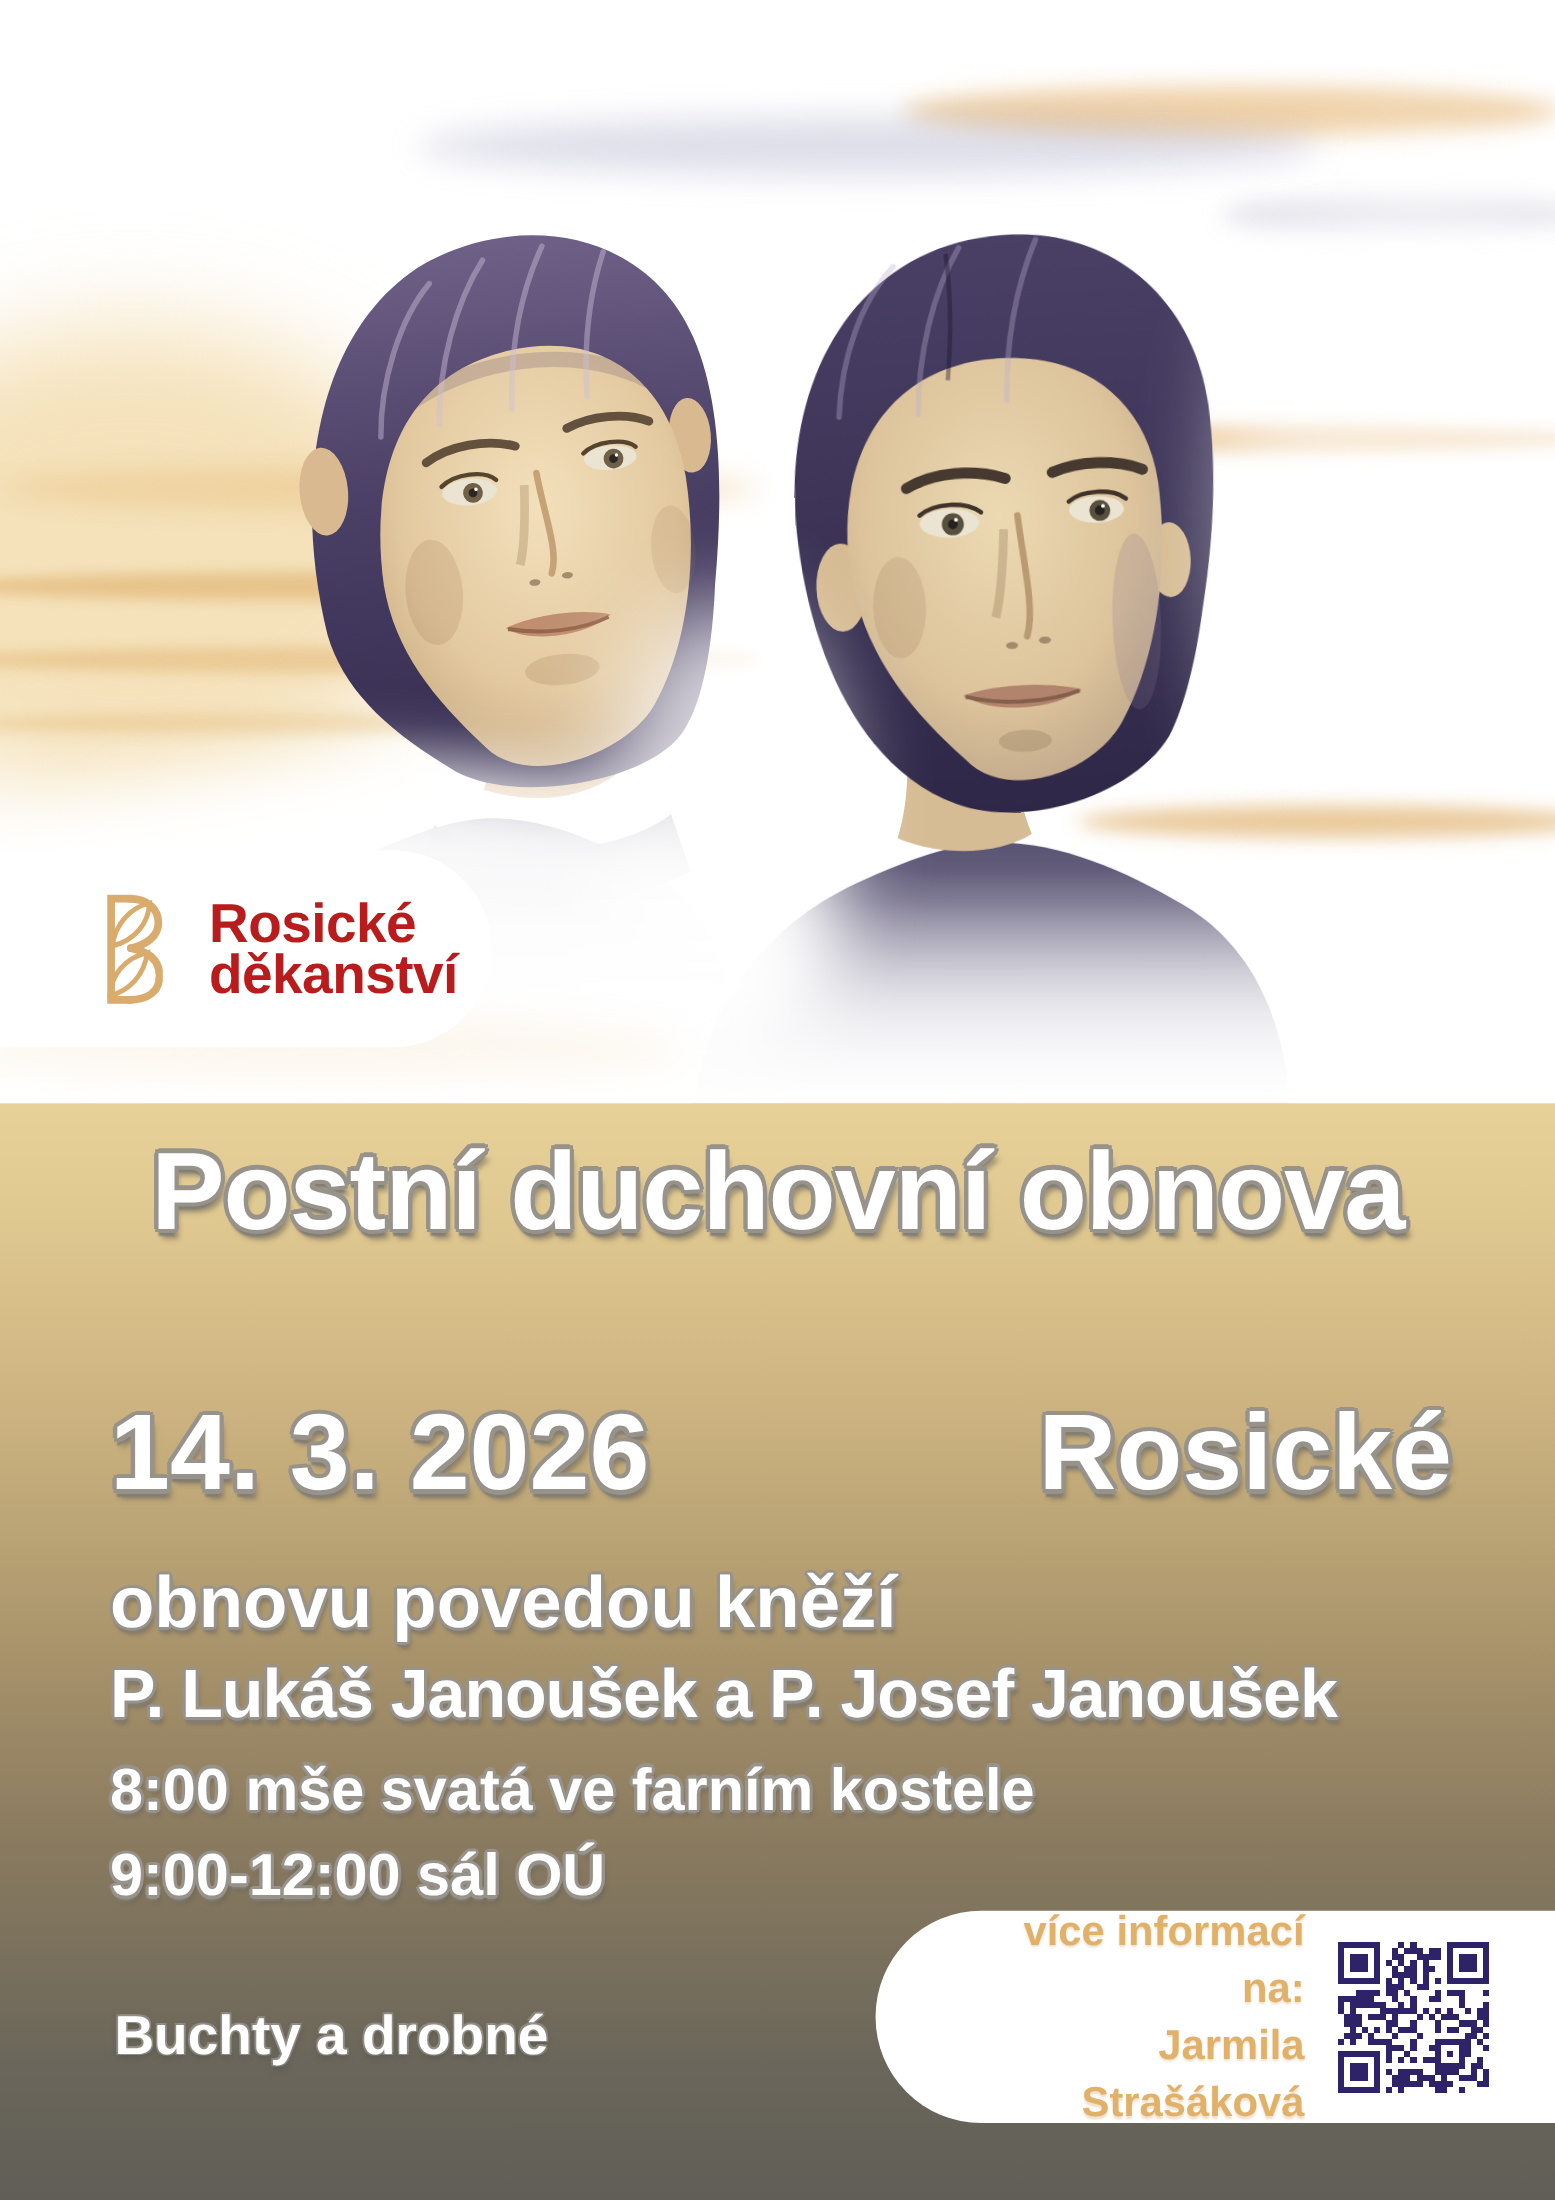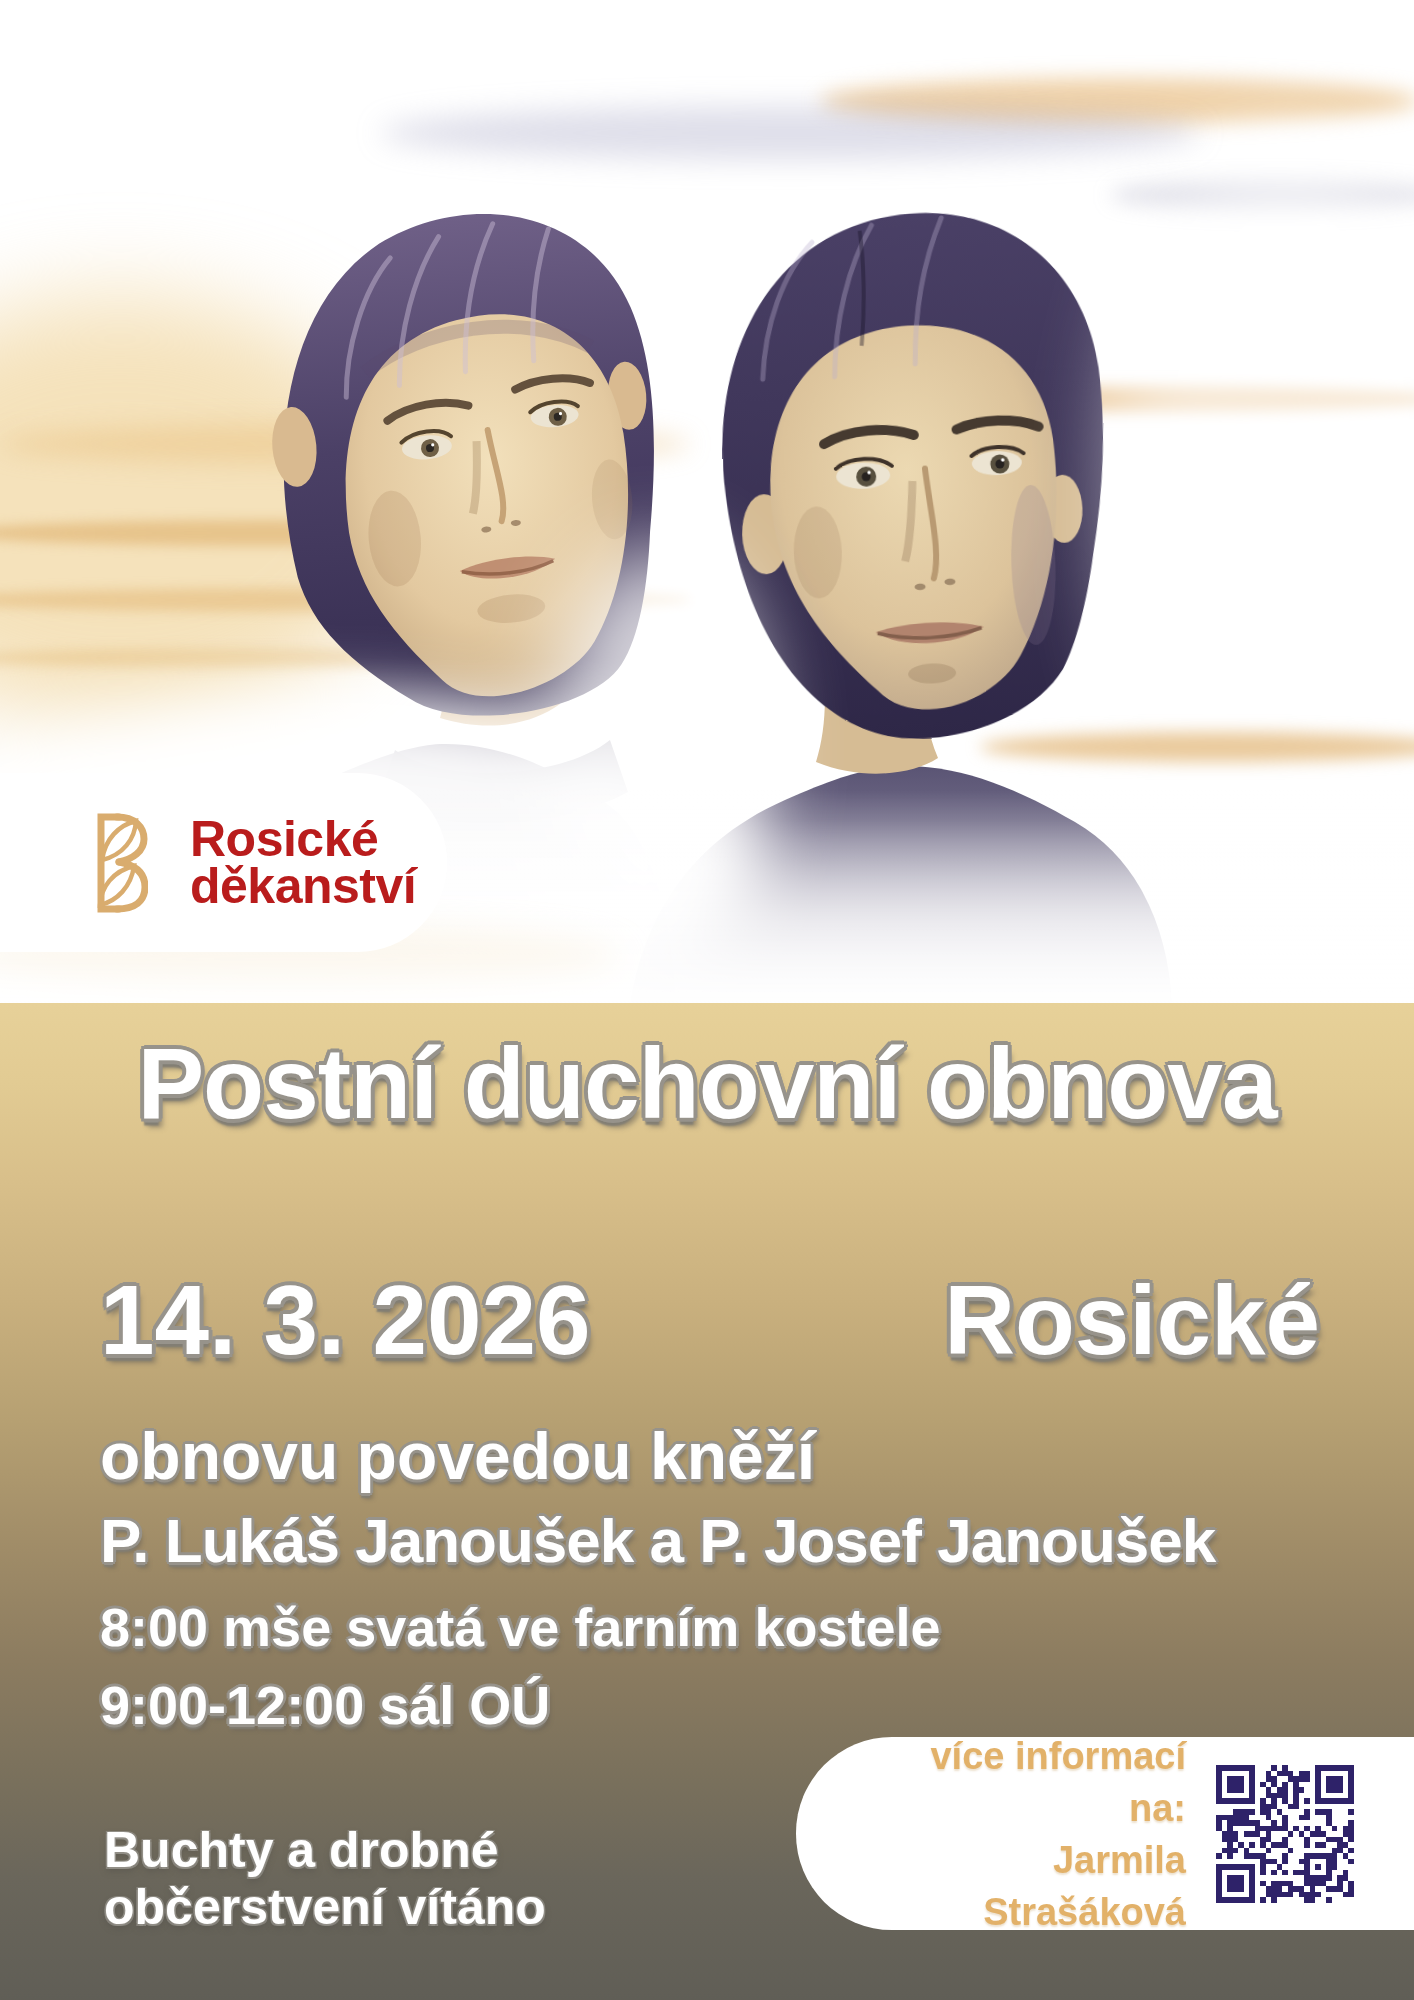--- a/index.html
+++ b/index.html
@@ -271,21 +271,20 @@
     <div class="date-row">
       <span class="outlined">14. 3. 2026</span>
       <span class="outlined">Rosické</span>
     </div>
     <div class="lead outlined-sm">obnovu povedou kněží</div>
     <div class="priests outlined-sm">P. Lukáš Janoušek a P. Josef Janoušek</div>
     <div class="sched1 outlined-sm">8:00 mše svatá ve farním kostele</div>
     <div class="sched2 outlined-sm">9:00-12:00 sál OÚ</div>
     <div class="note soft-sm">
       <div>Buchty a drobné</div>
-      <div>občerstvení vítáno</div>
     </div>
 
     <div class="info-box">
       <div class="info-text">
         <div>více informací na:</div>
         <div>Jarmila Strašáková</div>
       </div>
       <div class="qr-wrap">
         <svg id="qr" viewBox="0 0 25 25" shape-rendering="crispEdges">
             <path d="M0 0h1v1h-1zM1 0h1v1h-1zM2 0h1v1h-1zM3 0h1v1h-1zM4 0h1v1h-1zM5 0h1v1h-1zM6 0h1v1h-1zM10 0h1v1h-1zM12 0h1v1h-1zM18 0h1v1h-1zM19 0h1v1h-1zM20 0h1v1h-1zM21 0h1v1h-1zM22 0h1v1h-1zM23 0h1v1h-1zM24 0h1v1h-1zM0 1h1v1h-1zM6 1h1v1h-1zM9 1h1v1h-1zM11 1h1v1h-1zM12 1h1v1h-1zM13 1h1v1h-1zM15 1h1v1h-1zM16 1h1v1h-1zM18 1h1v1h-1zM24 1h1v1h-1zM0 2h1v1h-1zM2 2h1v1h-1zM3 2h1v1h-1zM4 2h1v1h-1zM6 2h1v1h-1zM9 2h1v1h-1zM10 2h1v1h-1zM13 2h1v1h-1zM14 2h1v1h-1zM15 2h1v1h-1zM16 2h1v1h-1zM18 2h1v1h-1zM20 2h1v1h-1zM21 2h1v1h-1zM22 2h1v1h-1zM24 2h1v1h-1zM0 3h1v1h-1zM2 3h1v1h-1zM3 3h1v1h-1zM4 3h1v1h-1zM6 3h1v1h-1zM8 3h1v1h-1zM10 3h1v1h-1zM12 3h1v1h-1zM14 3h1v1h-1zM18 3h1v1h-1zM20 3h1v1h-1zM21 3h1v1h-1zM22 3h1v1h-1zM24 3h1v1h-1zM0 4h1v1h-1zM2 4h1v1h-1zM3 4h1v1h-1zM4 4h1v1h-1zM6 4h1v1h-1zM9 4h1v1h-1zM11 4h1v1h-1zM12 4h1v1h-1zM14 4h1v1h-1zM15 4h1v1h-1zM18 4h1v1h-1zM20 4h1v1h-1zM21 4h1v1h-1zM22 4h1v1h-1zM24 4h1v1h-1zM0 5h1v1h-1zM6 5h1v1h-1zM9 5h1v1h-1zM10 5h1v1h-1zM11 5h1v1h-1zM12 5h1v1h-1zM14 5h1v1h-1zM18 5h1v1h-1zM24 5h1v1h-1zM0 6h1v1h-1zM1 6h1v1h-1zM2 6h1v1h-1zM3 6h1v1h-1zM4 6h1v1h-1zM5 6h1v1h-1zM6 6h1v1h-1zM8 6h1v1h-1zM10 6h1v1h-1zM12 6h1v1h-1zM14 6h1v1h-1zM16 6h1v1h-1zM18 6h1v1h-1zM19 6h1v1h-1zM20 6h1v1h-1zM21 6h1v1h-1zM22 6h1v1h-1zM23 6h1v1h-1zM24 6h1v1h-1zM8 7h1v1h-1zM9 7h1v1h-1zM10 7h1v1h-1zM13 7h1v1h-1zM14 7h1v1h-1zM3 8h1v1h-1zM4 8h1v1h-1zM5 8h1v1h-1zM6 8h1v1h-1zM8 8h1v1h-1zM9 8h1v1h-1zM11 8h1v1h-1zM16 8h1v1h-1zM18 8h1v1h-1zM19 8h1v1h-1zM20 8h1v1h-1zM24 8h1v1h-1zM0 9h1v1h-1zM1 9h1v1h-1zM2 9h1v1h-1zM3 9h1v1h-1zM4 9h1v1h-1zM5 9h1v1h-1zM9 9h1v1h-1zM12 9h1v1h-1zM15 9h1v1h-1zM16 9h1v1h-1zM20 9h1v1h-1zM0 10h1v1h-1zM2 10h1v1h-1zM3 10h1v1h-1zM4 10h1v1h-1zM5 10h1v1h-1zM6 10h1v1h-1zM7 10h1v1h-1zM10 10h1v1h-1zM12 10h1v1h-1zM20 10h1v1h-1zM24 10h1v1h-1zM0 11h1v1h-1zM2 11h1v1h-1zM7 11h1v1h-1zM8 11h1v1h-1zM9 11h1v1h-1zM10 11h1v1h-1zM11 11h1v1h-1zM12 11h1v1h-1zM14 11h1v1h-1zM16 11h1v1h-1zM18 11h1v1h-1zM21 11h1v1h-1zM23 11h1v1h-1zM24 11h1v1h-1zM1 12h1v1h-1zM2 12h1v1h-1zM3 12h1v1h-1zM5 12h1v1h-1zM6 12h1v1h-1zM7 12h1v1h-1zM9 12h1v1h-1zM13 12h1v1h-1zM15 12h1v1h-1zM17 12h1v1h-1zM18 12h1v1h-1zM19 12h1v1h-1zM23 12h1v1h-1zM24 12h1v1h-1zM1 13h1v1h-1zM2 13h1v1h-1zM3 13h1v1h-1zM8 13h1v1h-1zM9 13h1v1h-1zM12 13h1v1h-1zM16 13h1v1h-1zM20 13h1v1h-1zM21 13h1v1h-1zM22 13h1v1h-1zM24 13h1v1h-1zM2 14h1v1h-1zM4 14h1v1h-1zM6 14h1v1h-1zM8 14h1v1h-1zM10 14h1v1h-1zM11 14h1v1h-1zM12 14h1v1h-1zM16 14h1v1h-1zM18 14h1v1h-1zM19 14h1v1h-1zM22 14h1v1h-1zM23 14h1v1h-1zM1 15h1v1h-1zM2 15h1v1h-1zM3 15h1v1h-1zM5 15h1v1h-1zM9 15h1v1h-1zM13 15h1v1h-1zM21 15h1v1h-1zM22 15h1v1h-1zM24 15h1v1h-1zM0 16h1v1h-1zM2 16h1v1h-1zM5 16h1v1h-1zM6 16h1v1h-1zM7 16h1v1h-1zM8 16h1v1h-1zM12 16h1v1h-1zM16 16h1v1h-1zM17 16h1v1h-1zM18 16h1v1h-1zM19 16h1v1h-1zM20 16h1v1h-1zM21 16h1v1h-1zM23 16h1v1h-1zM8 17h1v1h-1zM9 17h1v1h-1zM10 17h1v1h-1zM12 17h1v1h-1zM15 17h1v1h-1zM16 17h1v1h-1zM20 17h1v1h-1zM21 17h1v1h-1zM24 17h1v1h-1zM0 18h1v1h-1zM1 18h1v1h-1zM2 18h1v1h-1zM3 18h1v1h-1zM4 18h1v1h-1zM5 18h1v1h-1zM6 18h1v1h-1zM8 18h1v1h-1zM11 18h1v1h-1zM16 18h1v1h-1zM18 18h1v1h-1zM20 18h1v1h-1zM21 18h1v1h-1zM0 19h1v1h-1zM6 19h1v1h-1zM8 19h1v1h-1zM10 19h1v1h-1zM12 19h1v1h-1zM14 19h1v1h-1zM15 19h1v1h-1zM16 19h1v1h-1zM20 19h1v1h-1zM23 19h1v1h-1zM0 20h1v1h-1zM2 20h1v1h-1zM3 20h1v1h-1zM4 20h1v1h-1zM6 20h1v1h-1zM16 20h1v1h-1zM17 20h1v1h-1zM18 20h1v1h-1zM19 20h1v1h-1zM20 20h1v1h-1zM22 20h1v1h-1zM23 20h1v1h-1zM0 21h1v1h-1zM2 21h1v1h-1zM3 21h1v1h-1zM4 21h1v1h-1zM6 21h1v1h-1zM8 21h1v1h-1zM10 21h1v1h-1zM11 21h1v1h-1zM12 21h1v1h-1zM13 21h1v1h-1zM16 21h1v1h-1zM17 21h1v1h-1zM18 21h1v1h-1zM19 21h1v1h-1zM22 21h1v1h-1zM24 21h1v1h-1zM0 22h1v1h-1zM2 22h1v1h-1zM3 22h1v1h-1zM4 22h1v1h-1zM6 22h1v1h-1zM9 22h1v1h-1zM10 22h1v1h-1zM11 22h1v1h-1zM13 22h1v1h-1zM14 22h1v1h-1zM15 22h1v1h-1zM17 22h1v1h-1zM20 22h1v1h-1zM21 22h1v1h-1zM22 22h1v1h-1zM24 22h1v1h-1zM0 23h1v1h-1zM6 23h1v1h-1zM9 23h1v1h-1zM10 23h1v1h-1zM11 23h1v1h-1zM12 23h1v1h-1zM13 23h1v1h-1zM15 23h1v1h-1zM16 23h1v1h-1zM17 23h1v1h-1zM18 23h1v1h-1zM23 23h1v1h-1zM24 23h1v1h-1zM0 24h1v1h-1zM1 24h1v1h-1zM2 24h1v1h-1zM3 24h1v1h-1zM4 24h1v1h-1zM5 24h1v1h-1zM6 24h1v1h-1zM8 24h1v1h-1zM10 24h1v1h-1zM16 24h1v1h-1zM17 24h1v1h-1zM20 24h1v1h-1z" fill="#2E2269"></path>

